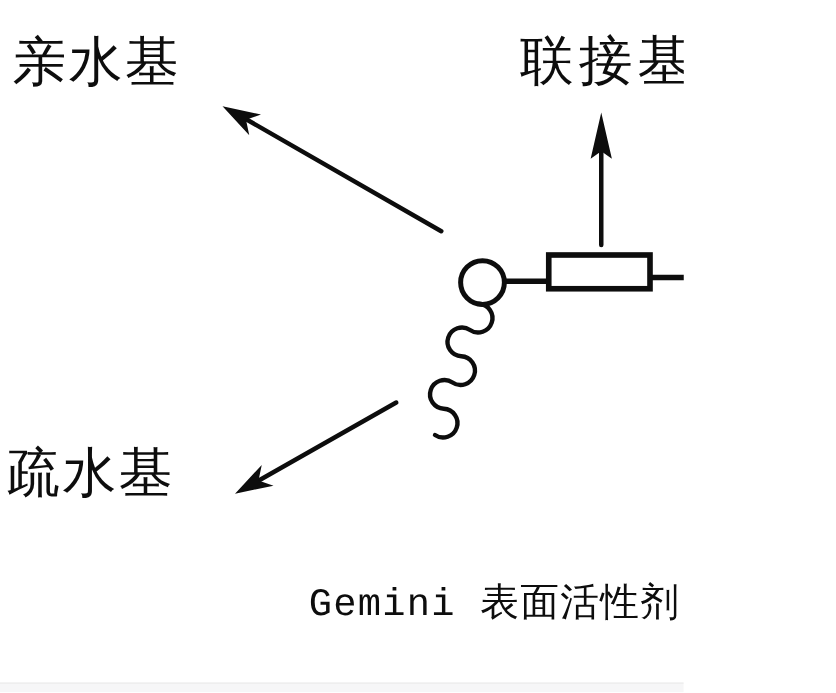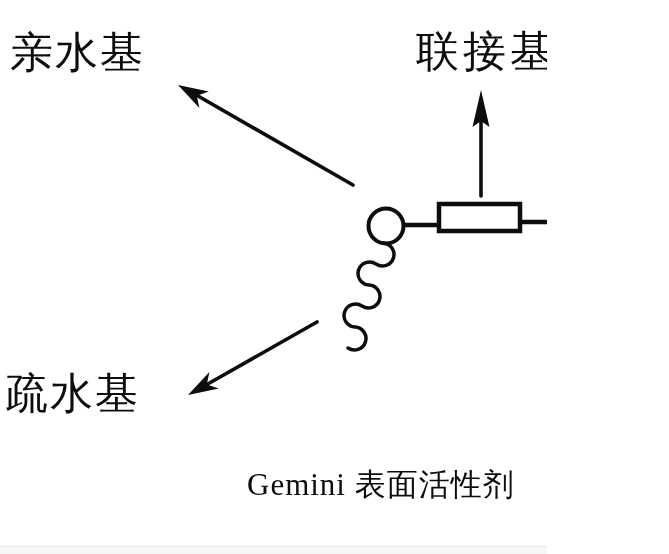--- a/index.html
+++ b/index.html
@@ -9,21 +9,21 @@
     --footer-strip-border: #ececec;
   }
   * { margin: 0; padding: 0; box-sizing: border-box; }
   html, body { background: var(--background); }
   #stage {
     position: relative;
     width: 547px;
     height: 554px;
     background: var(--background);
     overflow: hidden;
-    font-family: Liberation Serif, serif;
+    font-family: Liberation Mono, monospace;
     color: var(--ink);
   }
   svg.diagram {
     position: absolute;
     left: 0; top: 0;
     width: 669px; height: 554px;
     color: var(--ink);
   }
   .stroke {
     stroke: currentColor;
@@ -36,21 +36,21 @@
     position: absolute;
     font-size: 43px;
     line-height: 1;
     letter-spacing: 2px;
     color: var(--ink);
     white-space: nowrap;
     user-select: none;
   }
   .label-hydrophilic { left: 10px;  top: 31px; }
   .label-linker      { left: 416px; top: 30px; letter-spacing: 4px; }
-  .label-hydrophobic { left: 5px;   top: 372px; }
+  .label-hydrophobic { left: 5px;   top: 360px; }
   .caption {
     position: absolute;
     left: 247px; top: 468px;
     font-size: 31px;
     line-height: 1.1;
     letter-spacing: 1px;
     color: var(--ink);
     white-space: nowrap;
     user-select: none;
   }

